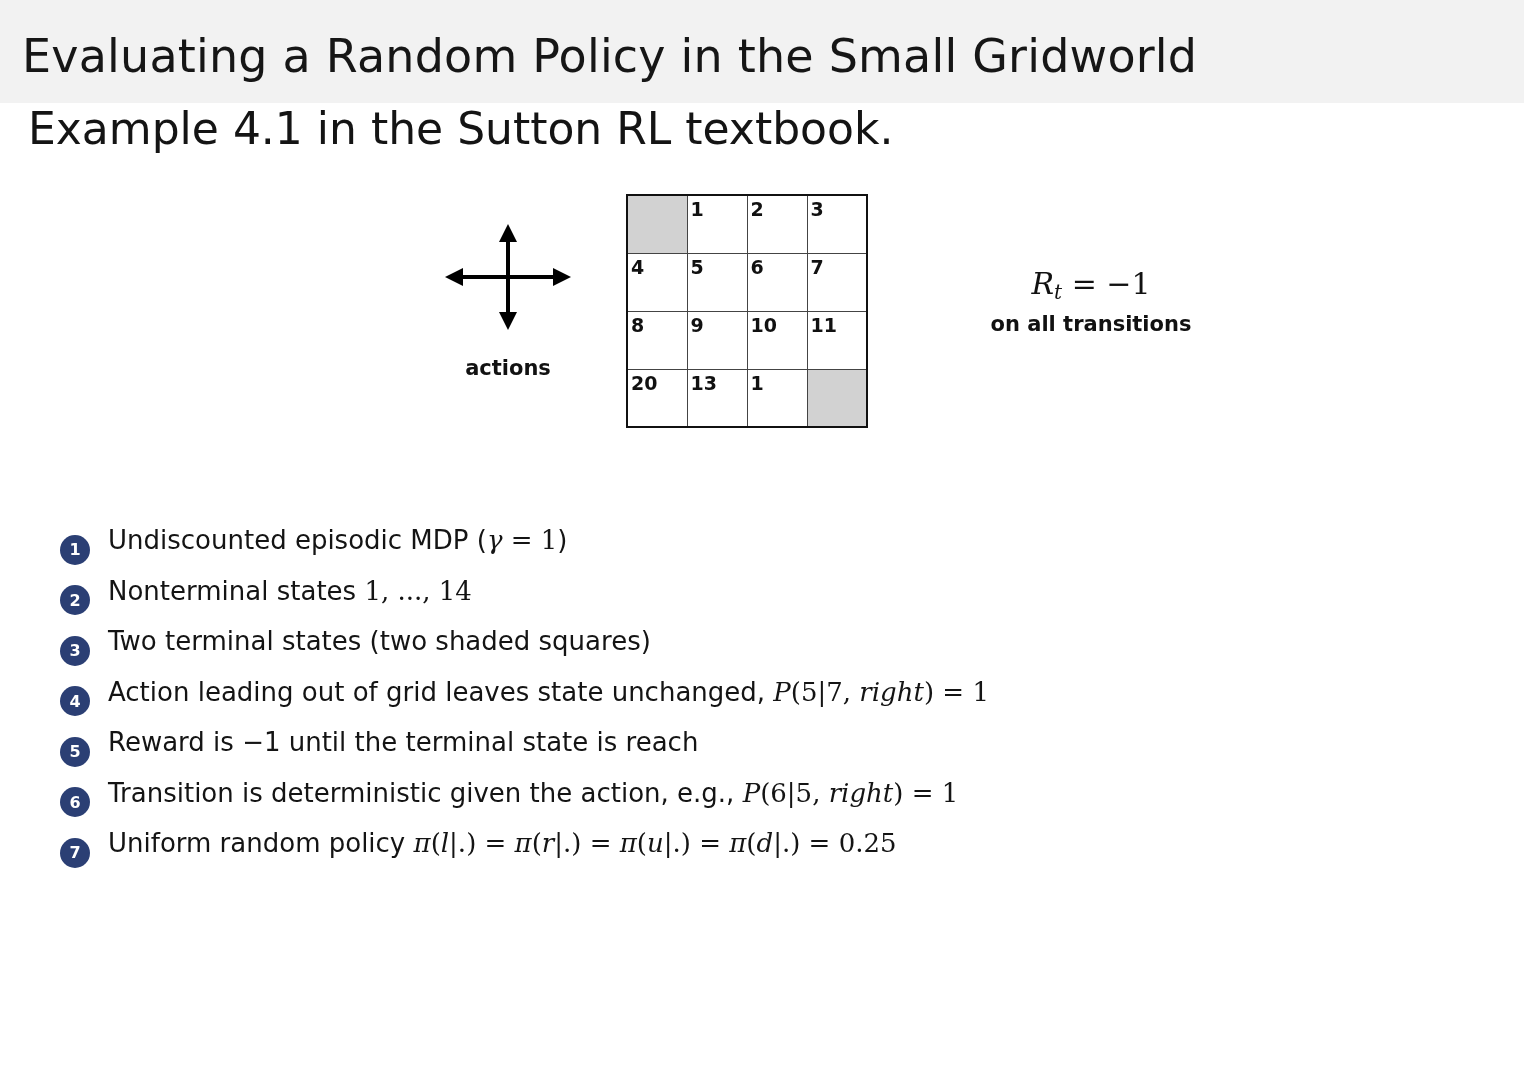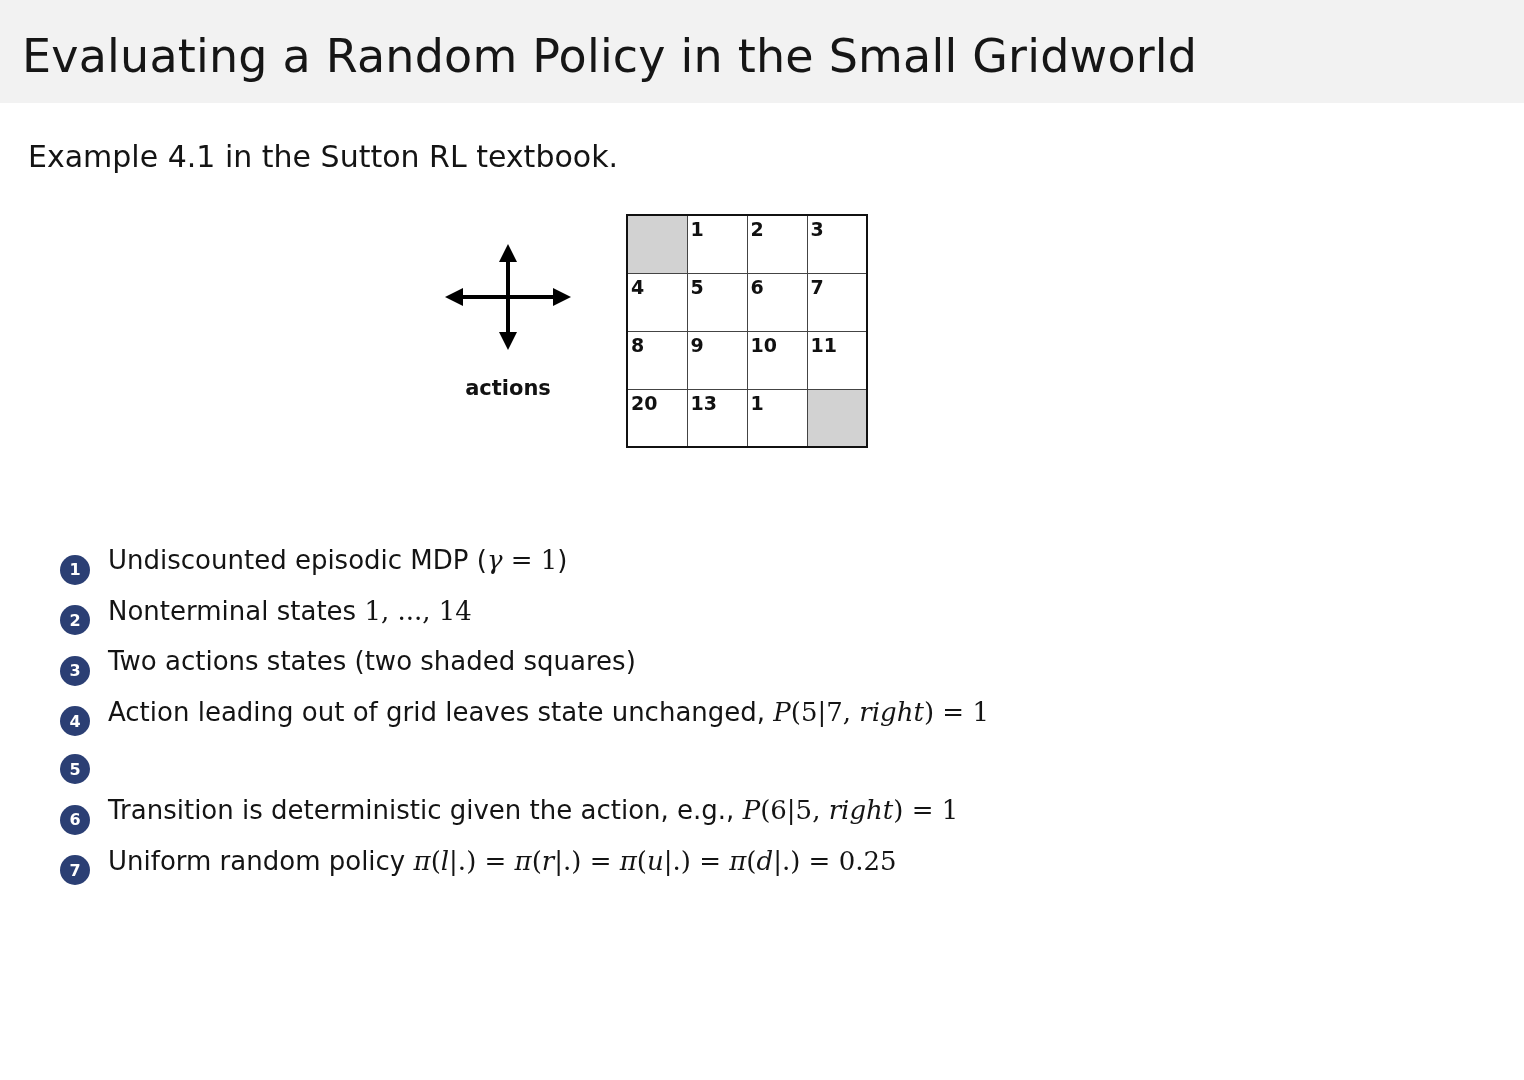--- a/index.html
+++ b/index.html
@@ -33,22 +33,21 @@
     color: #161616;
     line-height: 1.05;
   }
 
   
   .slide-body {
     padding: 0 26px;
     box-sizing: border-box;
   }
   .intro-line {
-    font-size: 30px;
-    margin-top: 36px;
+    font-size: 44px;
     margin-left: 2px;
     color: #141414;
   }
 
   
   .figure-row {
     margin-top: 40px;
     display: flex;
     align-items: flex-start;
     height: 270px;
@@ -226,42 +225,47 @@
             <tr>
               <td>20</td>
               <td>13</td>
               <td>1</td>
               <td class="shaded"></td>
             </tr>
           </tbody>
       </table>
     </div>
 
+    <div class="reward-block">
+      <div class="reward-math"><span>R</span><span class="sub">t</span><span class="eqn"> = −1</span></div>
+      <div class="reward-sub">on all transitions</div>
+    </div>
 
   </div>
 
   <div class="enum-list">
       <div class="enum-item">
         <span class="bullet">1</span>
         <span class="enum-text">Undiscounted episodic MDP (<span class="mathit">γ</span> <span class="mathrm">= 1</span>)</span>
       </div>
       <div class="enum-item">
         <span class="bullet">2</span>
         <span class="enum-text">Nonterminal states <span class="mathrm">1, ..., 14</span></span>
       </div>
       <div class="enum-item">
         <span class="bullet">3</span>
-        <span class="enum-text">Two actions states (two shaded squares)</span>
+        <span class="enum-text">Two terminal states (two shaded squares)</span>
       </div>
       <div class="enum-item">
         <span class="bullet">4</span>
         <span class="enum-text">Action leading out of grid leaves state unchanged, <span class="mathit">P</span><span class="mathrm">(5|7,</span> <span class="mathit">right</span><span class="mathrm">) = 1</span></span>
       </div>
       <div class="enum-item">
         <span class="bullet">5</span>
+        <span class="enum-text">Reward is −1 until the terminal state is reach</span>
       </div>
       <div class="enum-item">
         <span class="bullet">6</span>
         <span class="enum-text">Transition is deterministic given the action, e.g., <span class="mathit">P</span><span class="mathrm">(6|5,</span> <span class="mathit">right</span><span class="mathrm">) = 1</span></span>
       </div>
       <div class="enum-item">
         <span class="bullet">7</span>
         <span class="enum-text">Uniform random policy <span class="mathit">π</span><span class="mathrm">(</span><span class="mathit">l</span><span class="mathrm">|.) =</span> <span class="mathit">π</span><span class="mathrm">(</span><span class="mathit">r</span><span class="mathrm">|.) =</span> <span class="mathit">π</span><span class="mathrm">(</span><span class="mathit">u</span><span class="mathrm">|.) =</span> <span class="mathit">π</span><span class="mathrm">(</span><span class="mathit">d</span><span class="mathrm">|.) = 0.25</span></span>
       </div>
     </div>

